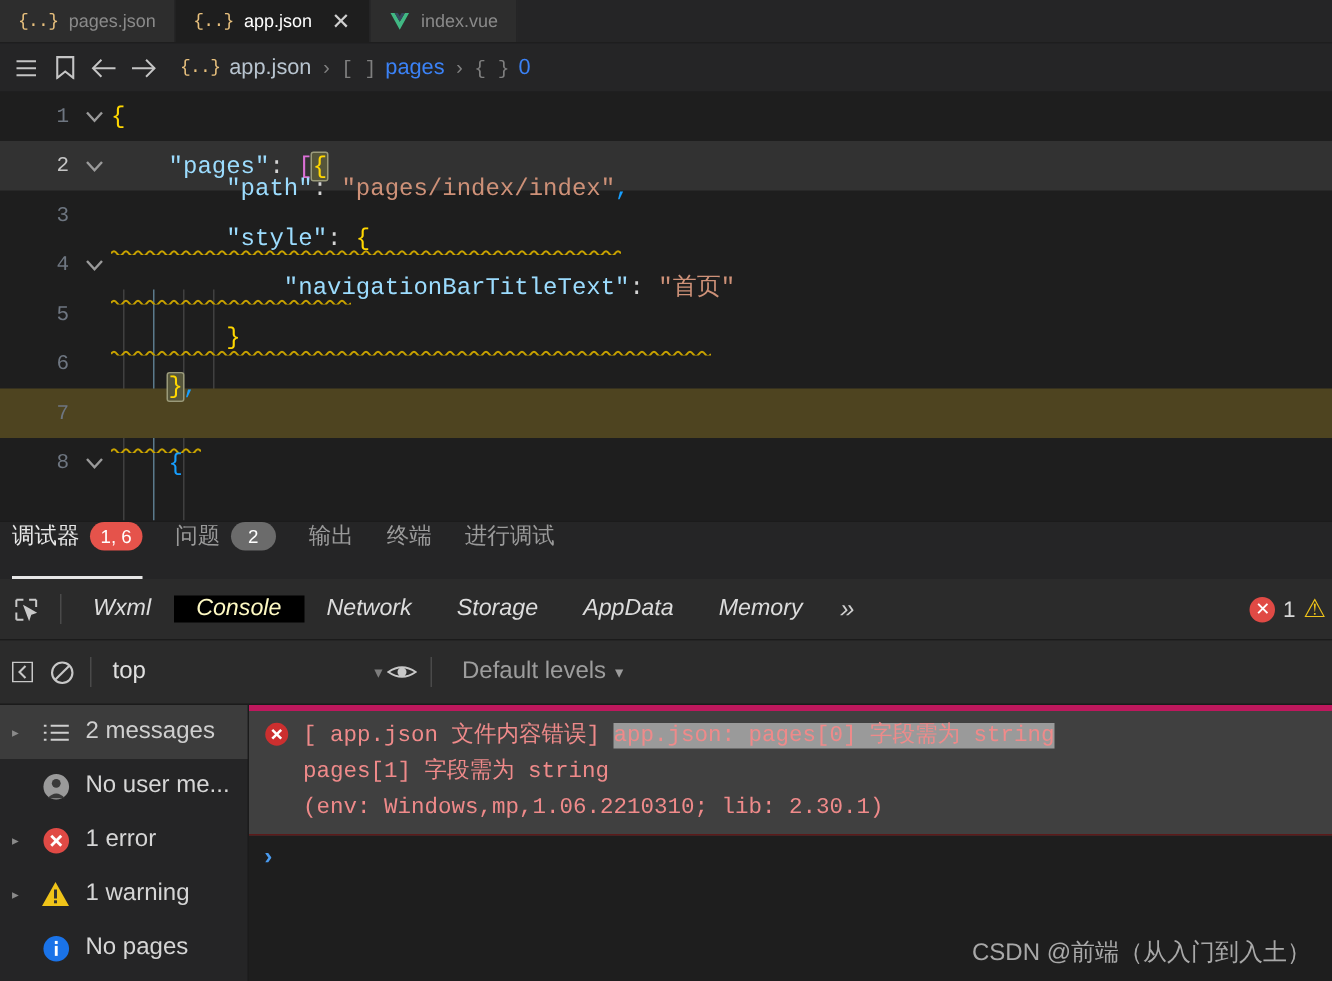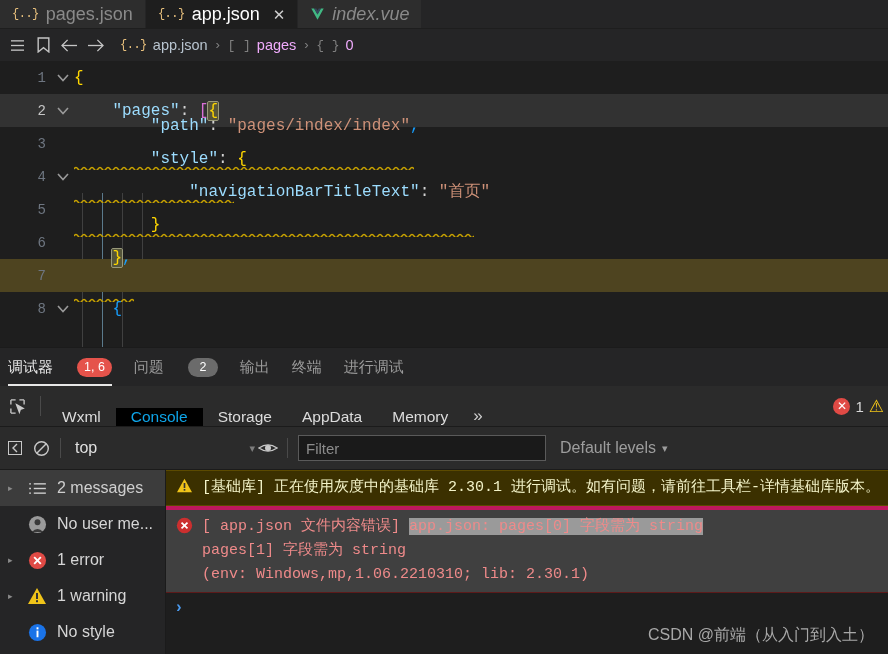--- a/index.html
+++ b/index.html
@@ -12,34 +12,34 @@
   }
   .app{width:888px;height:654px;display:flex;flex-direction:column;position:relative;}
 
   
   .tabbar{height:28px;background:#252526;display:flex;align-items:stretch;flex:0 0 28px;
           border-bottom:1px solid #1e1e1e;}
   .tab{display:flex;align-items:center;gap:7px;padding:0 12px;font-size:15px;
        background:#2d2d2d;color:#8a8a8a;border-right:1px solid #252526;position:relative;
        white-space:nowrap;}
   .tab.active{background:#1e1e1e;color:#ffffff;}
-  .tab .tlabel{font-size:18px;}
-  .tab.italic .tlabel{font-style:italic;}
+  .tab .tlabel{font-size:12px;}
+  .tab.italic .tlabel{}
   .json-ico{color:#e8c07d;font-size:12px;font-family:"Liberation Mono","DejaVu Sans Mono",monospace;letter-spacing:-.5px;}
   .vue-ico{display:inline-block;width:15px;height:13px;position:relative;}
   .vue-ico svg{display:block;}
   .tclose{color:#cfcfcf;font-size:15px;margin-left:6px;line-height:1;}
 
   
   .crumbbar{height:32px;flex:0 0 32px;background:#252526;display:flex;align-items:center;
             gap:0px;padding-left:4px;font-size:14px;color:#a9a9a9;}
   .cb-ico{width:26px;height:32px;display:flex;align-items:center;justify-content:center;
           color:#c5c5c5;}
   .crumbs{display:flex;align-items:center;gap:6px;margin-left:12px;font-size:14.5px;}
-  .crumb{color:#f0abfc;}
+  .crumb{color:#3b82f6;}
   .crumb.file{color:#b8c4cf;}
   .br-brace{color:#e8c07d;font-family:"Liberation Mono","DejaVu Sans Mono",monospace;font-size:12px;letter-spacing:-.5px;}
   .br-arr{color:#7f7f7f;font-family:"Liberation Mono","DejaVu Sans Mono",monospace;font-size:13px;}
 
   
   .editor{flex:0 0 286px;height:286px;background:#1e1e1e;position:relative;overflow:hidden;
           font-family:"Liberation Mono","DejaVu Sans Mono",monospace;font-size:16px;}
   .row{height:33px;display:flex;align-items:center;position:relative;}
   .row.curline{background:#323232;}
   .row.sel{background:#4e4420;}
@@ -56,36 +56,36 @@
   .b2{color:#da70d6;}     
   .b3{color:#179fff;}     
   .squig{position:absolute;left:0;right:0;bottom:1px;height:4px;pointer-events:none;}
   .indent{position:absolute;top:0;bottom:0;width:1px;background:#404040;}
   .indent.act{background:#5b7a8c;}
   .bmatch{outline:1px solid #9a9a7a;background:#55553a;border-radius:1px;padding:0 0px;}
 
   
   .panelhdr{flex:0 0 38px;height:38px;background:#252526;display:flex;align-items:center;
             gap:22px;padding-left:8px;font-size:15px;color:#9a9a9a;border-top:1px solid #1b1b1b;}
-  .ptab{display:flex;align-items:center;gap:24px;height:38px;position:relative;color:#9a9a9a;}
+  .ptab{display:flex;align-items:flex-start;gap:7px;height:38px;position:relative;color:#9a9a9a;}
   .ptab.active{color:#e7e7e7;}
   .ptab.active::after{content:"";position:absolute;left:0;right:0;bottom:0;height:2px;background:#e7e7e7;}
   .badge{min-width:16px;height:19px;border-radius:10px;padding:0 7px;display:inline-flex;
          align-items:center;justify-content:center;font-size:12.5px;color:#fff;
          font-family:"Liberation Sans",sans-serif;}
   .badge.red{background:#e5534b;}
   .badge.grey{background:#6b6b6b;}
 
   .dtbar{flex:0 0 40px;height:40px;background:#2b2b2b;display:flex;align-items:center;
          font-size:15px;color:#d0d0d0;border-bottom:1px solid #1b1b1b;}
   .dtleft{width:34px;display:flex;align-items:center;justify-content:center;color:#c9c9c9;}
-  .dtabs{display:flex;align-items:flex-end;height:40px;gap:0;}
+  .dtabs{display:flex;align-items:center;height:40px;gap:0;font-style:italic;}
   .dtab{display:flex;align-items:center;padding:0 15px;font-size:15.5px;color:#dcdcdc;
         font-family:"Liberation Sans",sans-serif;}
-  .dtab.active{background:#000000;color:#0ea5e9;}
+  .dtab.active{background:#000000;color:#fef9c3;}
   .dtmore{padding:0 10px;color:#cfcfcf;font-size:17px;display:flex;align-items:center;}
   .dtright{margin-left:auto;display:flex;align-items:center;gap:5px;padding-right:4px;}
   .errdot{width:17px;height:17px;border-radius:50%;background:#e04a45;color:#fff;font-size:12px;
           display:flex;align-items:center;justify-content:center;font-weight:bold;}
   .cnt{color:#d8d8d8;font-size:15px;}
   .warntri{color:#f0c419;font-size:17px;}
 
   
   .ctoolbar{flex:0 0 42px;height:42px;background:#2b2b2b;display:flex;align-items:center;
             gap:0;border-bottom:1px solid #1b1b1b;padding-left:2px;}
@@ -316,20 +316,23 @@
     </div>
     <div class="vdiv"></div>
     <div class="dtabs">
       <div class="dtab">
           <span>Wxml</span>
         </div>
       <div class="dtab active">
           <span>Console</span>
         </div>
       <div class="dtab">
+          <span>Network</span>
+        </div>
+      <div class="dtab">
           <span>Storage</span>
         </div>
       <div class="dtab">
           <span>AppData</span>
         </div>
       <div class="dtab">
           <span>Memory</span>
         </div>
       <div class="dtmore">»</div>
     </div>
@@ -358,23 +361,20 @@
       <span>top</span>
       <span class="cv">▾</span>
     </div>
     <div class="cticon">
       <svg width="20" height="14" viewBox="0 0 22 14">
           <path d="M1 7 Q11 0 21 7 Q11 14 1 7 Z" fill="none" stroke="#c8c8c8" stroke-width="1.4"></path>
           <circle cx="11" cy="7" r="3.3" fill="#c8c8c8"></circle>
         </svg>
     </div>
     <div class="vdiv"></div>
-    <div class="filterbox">
-      <span>Filter</span>
-    </div>
     <div class="levels">
       <span>Default levels</span>
       <span style="font-size:11px;">▾</span>
     </div>
   </div>
 
   <div class="cbody">
 
     <div class="csidebar">
       <div class="sbitem sel">
@@ -430,36 +430,26 @@
       </div>
       <div class="sbitem">
         <span class="sbarrow"></span>
         <span class="sbico">
           <svg width="19" height="19" viewBox="0 0 20 20">
               <circle cx="10" cy="10" r="9" fill="#1a73e8"></circle>
               <rect x="9" y="8" width="2" height="7" fill="#fff"></rect>
               <rect x="9" y="4.5" width="2" height="2.2" fill="#fff"></rect>
             </svg>
         </span>
-        <span>No style</span>
+        <span>No pages</span>
       </div>
     </div>
 
     <div class="clist">
 
-      <div class="msg warn">
-        <span class="micon">
-          <svg width="17" height="15" viewBox="0 0 20 18">
-              <path d="M10 1 L19 17 L1 17 Z" fill="#f0c419"></path>
-              <rect x="9" y="6" width="2" height="6" fill="#333"></rect>
-              <rect x="9" y="13.2" width="2" height="2" fill="#333"></rect>
-            </svg>
-        </span>
-        <span class="mtext">[基础库] 正在使用灰度中的基础库 2.30.1 进行调试。如有问题，请前往工具栏-详情基础库版本。</span>
-      </div>
 
       <div class="msg err">
         <span class="micon">
           <svg width="17" height="17" viewBox="0 0 20 20">
               <circle cx="10" cy="10" r="9" fill="#cc2f2f"></circle>
               <g stroke="#fff" stroke-width="2">
                 <line x1="6.5" y1="6.5" x2="13.5" y2="13.5"></line>
                 <line x1="13.5" y1="6.5" x2="6.5" y2="13.5"></line>
               </g>
             </svg>

